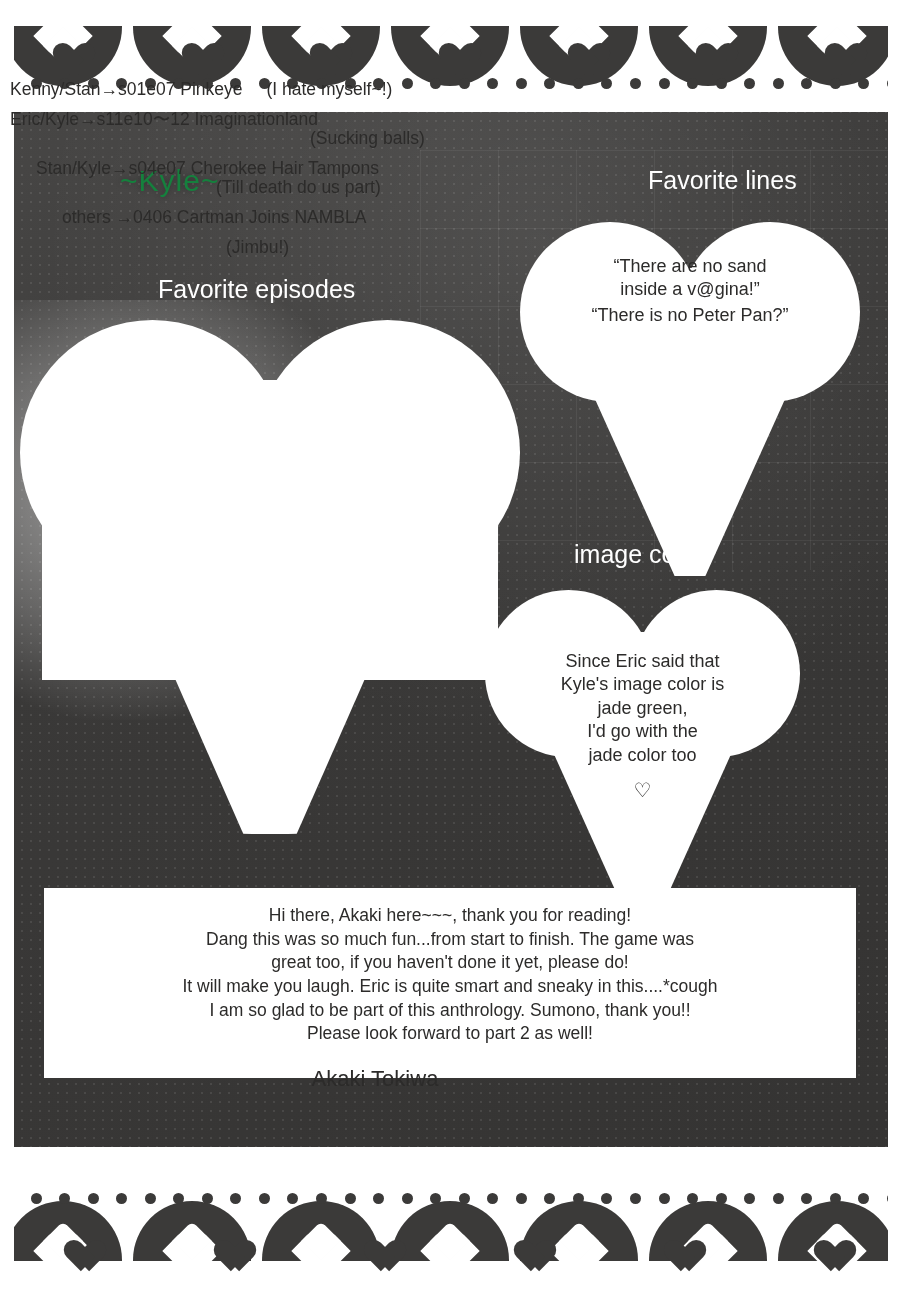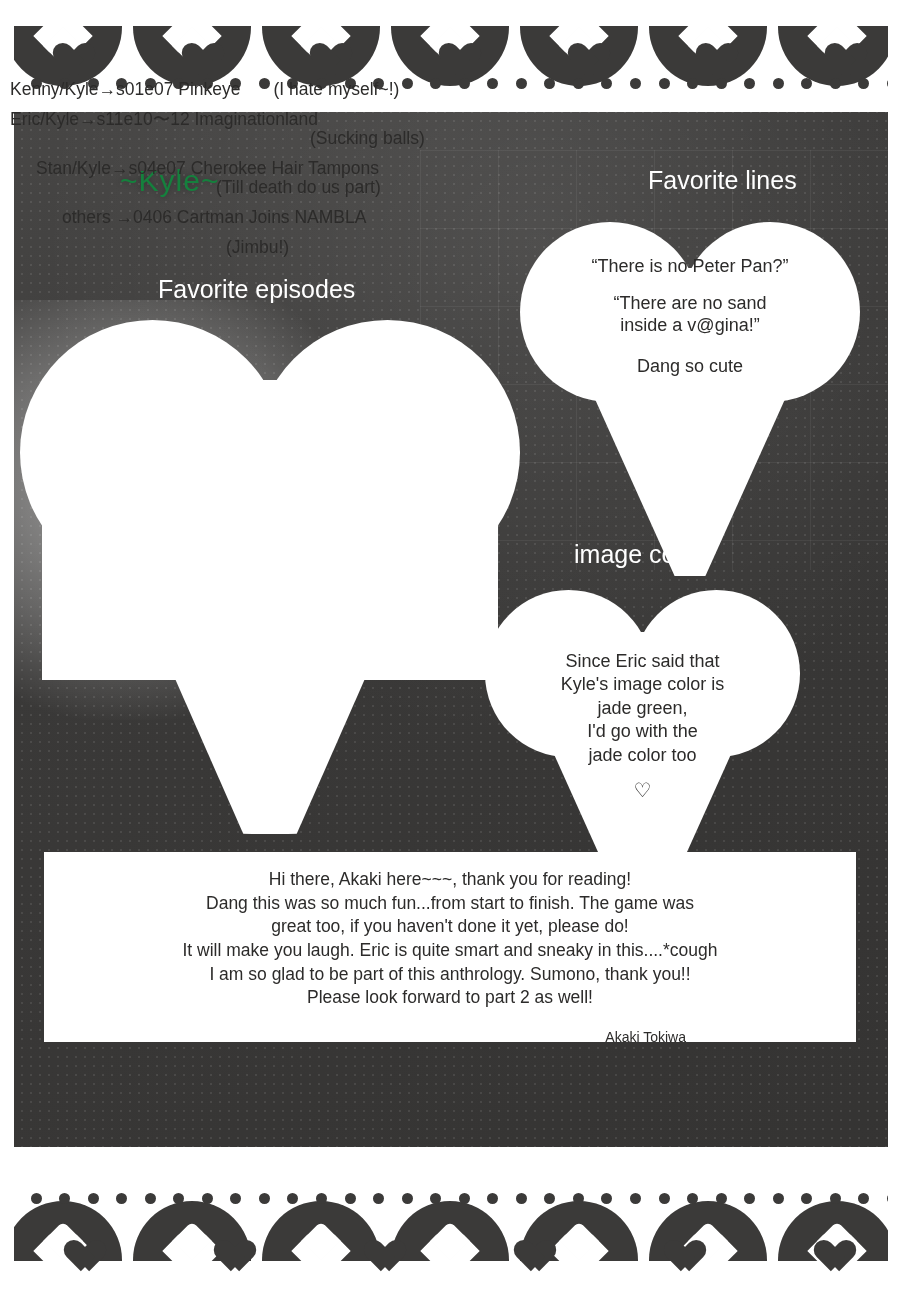--- a/index.html
+++ b/index.html
@@ -241,37 +241,37 @@
     left: 495px; top: 650px; width: 295px;
     font-size: 18px;
     line-height: 1.3;
   }
   .color-heart-glyph { font-size: 20px; margin-top: 10px; display:block; }
 
   
   .afterword {
     position: absolute;
     left: 44px;
-    top: 852px;
+    top: 888px;
     width: 812px;
     height: 190px;
     background: #ffffff;
     box-sizing: border-box;
     padding: 16px 20px 10px 20px;
     color: #2c2b2a;
     font-size: 17.5px;
     line-height: 1.35;
     text-align: center;
   }
   .afterword p { margin: 0; }
   .signature {
-    text-align: right;
+    text-align: center;
     padding-right: 150px;
     margin-top: 18px !important;
-    font-size: 14px;
+    font-size: 22px;
   }
 </style>
 </head>
 <body>
 
 <div class="page">
 
   <div class="dark-field"></div>
   <div class="grid-overlay"></div>
   <div class="glow"></div>
@@ -393,22 +393,22 @@
   <div class="section-label" id="label-color">image color</div>
 
   <div class="heart-shape" id="heart-episodes">
     <div class="lobe-l"></div>
     <div class="lobe-r"></div>
     <div class="tip2"></div>
     <div class="tip"></div>
   </div>
   <div class="heart-content episodes-text">
     <div class="ep-row">
-      <span>Kenny/Kyle→s01e07   Pinkeye</span>
-      <span style="margin-left:28px;">(I hate myself~!)</span>
+      <span>Kenny/Stan→s01e07   Pinkeye</span>
+      <span style="margin-left:19px;">(I hate myself~!)</span>
     </div>
     <div class="ep-row">
       <span class="ep-main">Eric/Kyle→s11e10〜12   Imaginationland</span>
       <span class="ep-sub" style="padding-left:300px;">(Sucking balls)</span>
     </div>
     <div class="ep-row" style="padding-left:26px;">
       <span class="ep-main">Stan/Kyle→s04e07   Cherokee Hair Tampons</span>
       <span class="ep-sub" style="padding-left:180px;">(Till death do us part)</span>
     </div>
     <div class="ep-row" style="padding-left:52px;">
@@ -418,26 +418,25 @@
       <span class="ep-sub" style="padding-left:130px;">(Jimbu!)</span>
     </div>
   </div>
 
   <div class="heart-shape" id="heart-lines">
     <div class="lobe-l"></div>
     <div class="lobe-r"></div>
     <div class="tip"></div>
   </div>
   <div class="heart-content lines-text">
-    <p>“There is no Peter Pan?”</p>
     <p style="margin-bottom:4px;">
       <span>“There are no sand</span><br>
       <span>inside a v@gina!”</span>
     </p>
-    <p style="margin-top:18px;">Dang so cute</p>
+    <p>“There is no Peter Pan?”</p>
   </div>
 
   <div class="heart-shape" id="heart-color">
     <div class="lobe-l"></div>
     <div class="lobe-r"></div>
     <div class="tip"></div>
   </div>
   <div class="heart-content color-text">
     <span>Since Eric said that</span><br>
     <span>Kyle's image color is</span><br>

